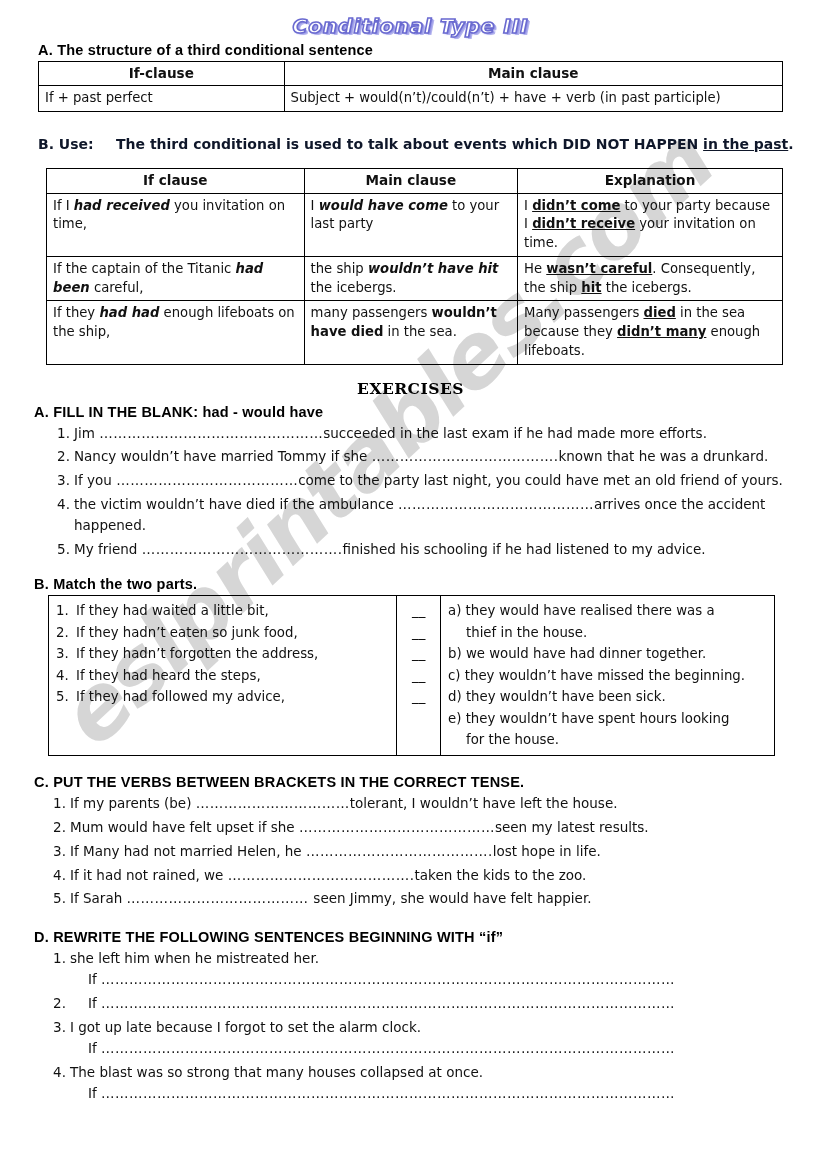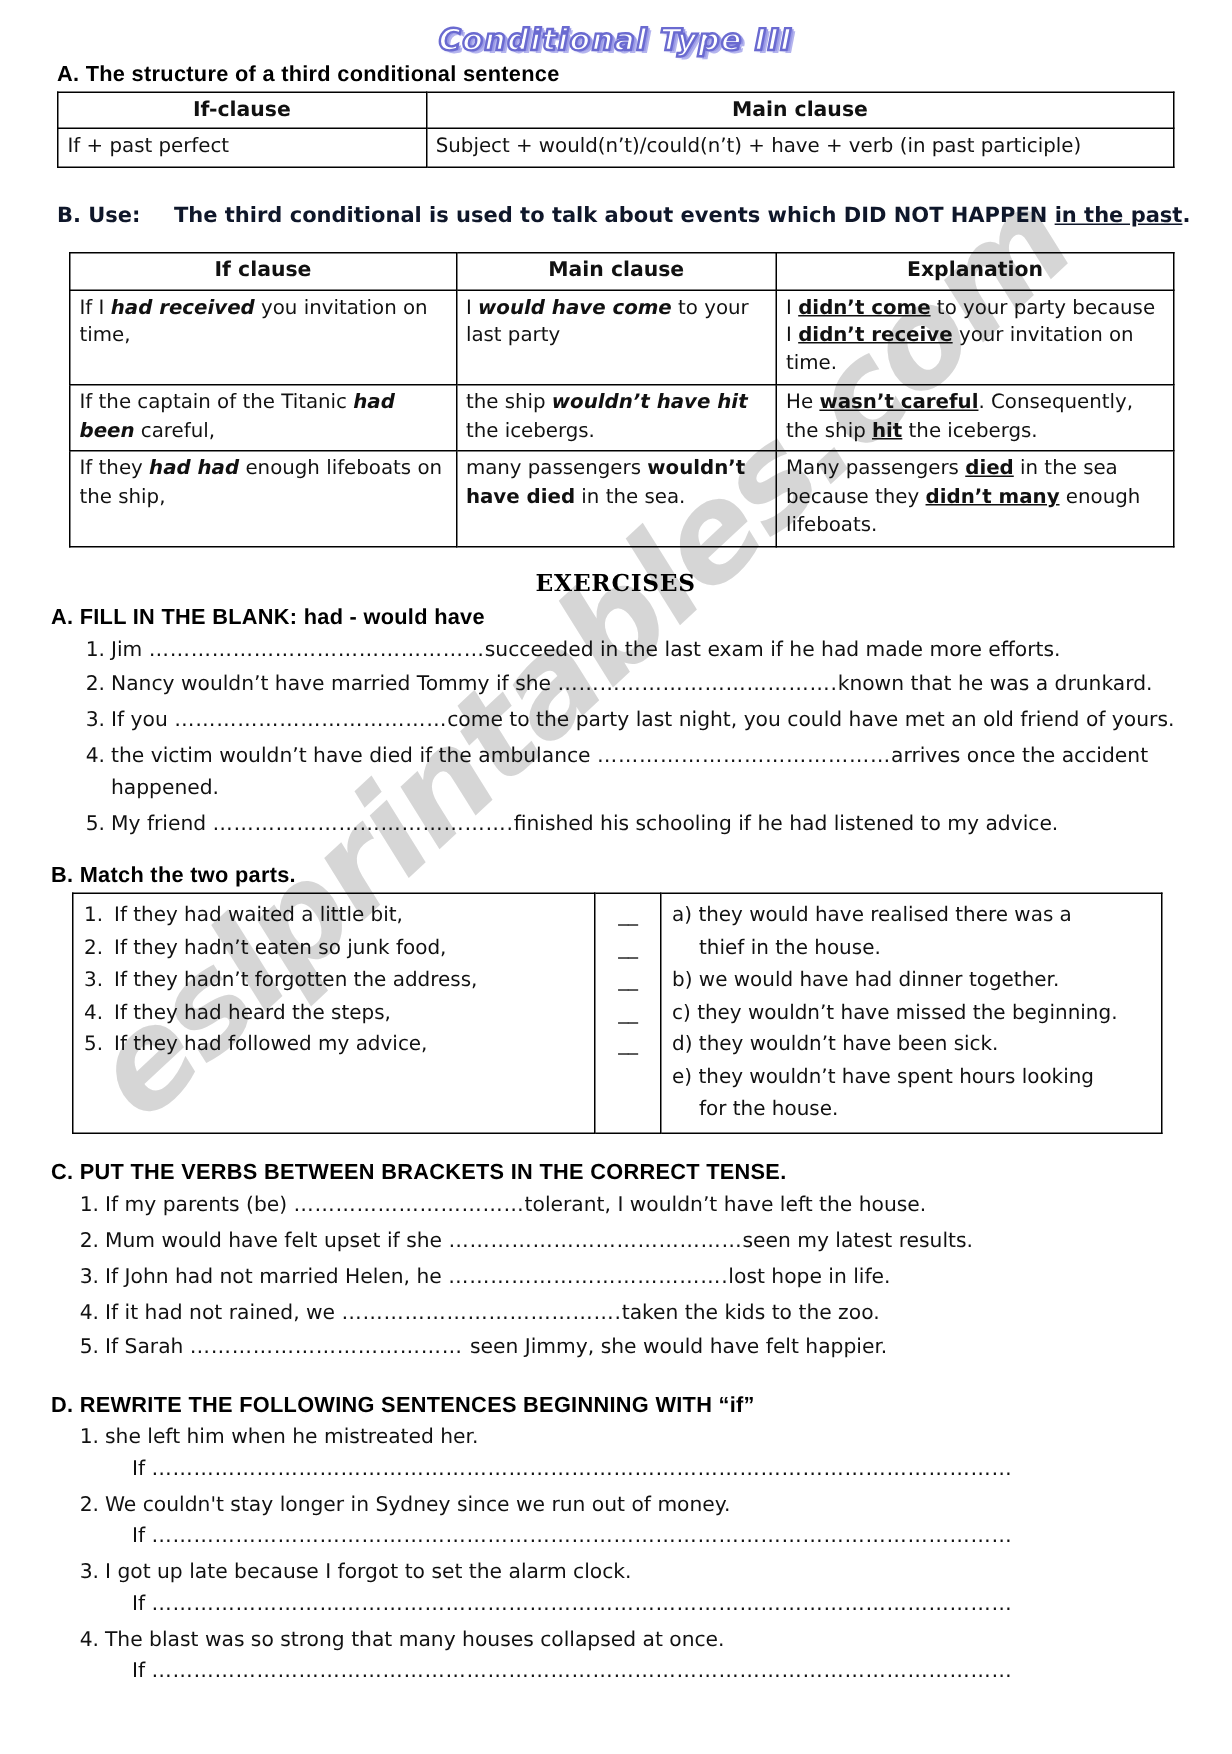--- a/index.html
+++ b/index.html
@@ -321,30 +321,30 @@
           </tr>
         </tbody>
       </table>
     </div>
 
     <div class="margin-block" style="margin-left:34px;margin-top:18px;">
       <div class="sec-head">C. PUT THE VERBS BETWEEN BRACKETS IN THE CORRECT TENSE.</div>
       <ol class="qlist sec-c-list" id="exc-list" style="margin-left:10px;">
           <li><span class="num">1.</span><span>If my parents (be) </span><span class="dots">……………………………</span><span>tolerant, I wouldn’t have left the house.</span></li>
           <li><span class="num">2.</span><span>Mum would have felt upset if  she </span><span class="dots">……………………………………</span><span>seen my latest results.</span></li>
-          <li><span class="num">3.</span><span>If John had not married Helen, he </span><span class="dots">………………………………….</span><span>lost hope in life.</span></li>
+          <li><span class="num">3.</span><span>If Many had not married Helen, he </span><span class="dots">………………………………….</span><span>lost hope in life.</span></li>
           <li><span class="num">4.</span><span>If it had not rained, we </span><span class="dots">………………………………….</span><span>taken the kids to the zoo.</span></li>
           <li><span class="num">5.</span><span>If Sarah </span><span class="dots">………………………………… </span><span>seen Jimmy, she would have felt happier.</span></li>
         </ol>
     </div>
 
     <div class="margin-block" style="margin-left:34px;margin-top:20px;">
       <div class="sec-head">D. REWRITE THE FOLLOWING SENTENCES BEGINNING WITH “if”</div>
       <ol class="qlist sec-d-list" id="exd-list" style="margin-left:10px;">
           <li><span class="num">1.</span><span>she left him when he mistreated her.</span><span class="if-line"><span>If</span> <span class="dots">……………………………………………………………………………………………………………</span></span></li>
-          <li><span class="num">2.</span><span>We couldn't stay longer in Sydney since we run out of money.</span><span class="if-line"><span>If</span> <span class="dots">……………………………………………………………………………………………………………</span></span></li>
+          <li><span class="num">2.</span><span class="if-line"><span>If</span> <span class="dots">……………………………………………………………………………………………………………</span></span></li>
           <li><span class="num">3.</span><span>I got up late because I forgot to set the alarm clock.</span><span class="if-line"><span>If</span> <span class="dots">……………………………………………………………………………………………………………</span></span></li>
           <li><span class="num">4.</span><span>The blast was so strong that many houses collapsed at once.</span><span class="if-line"><span>If</span> <span class="dots">……………………………………………………………………………………………………………</span></span></li>
         </ol>
     </div>
 
   </div>
 </div>
 
 </body></html>

